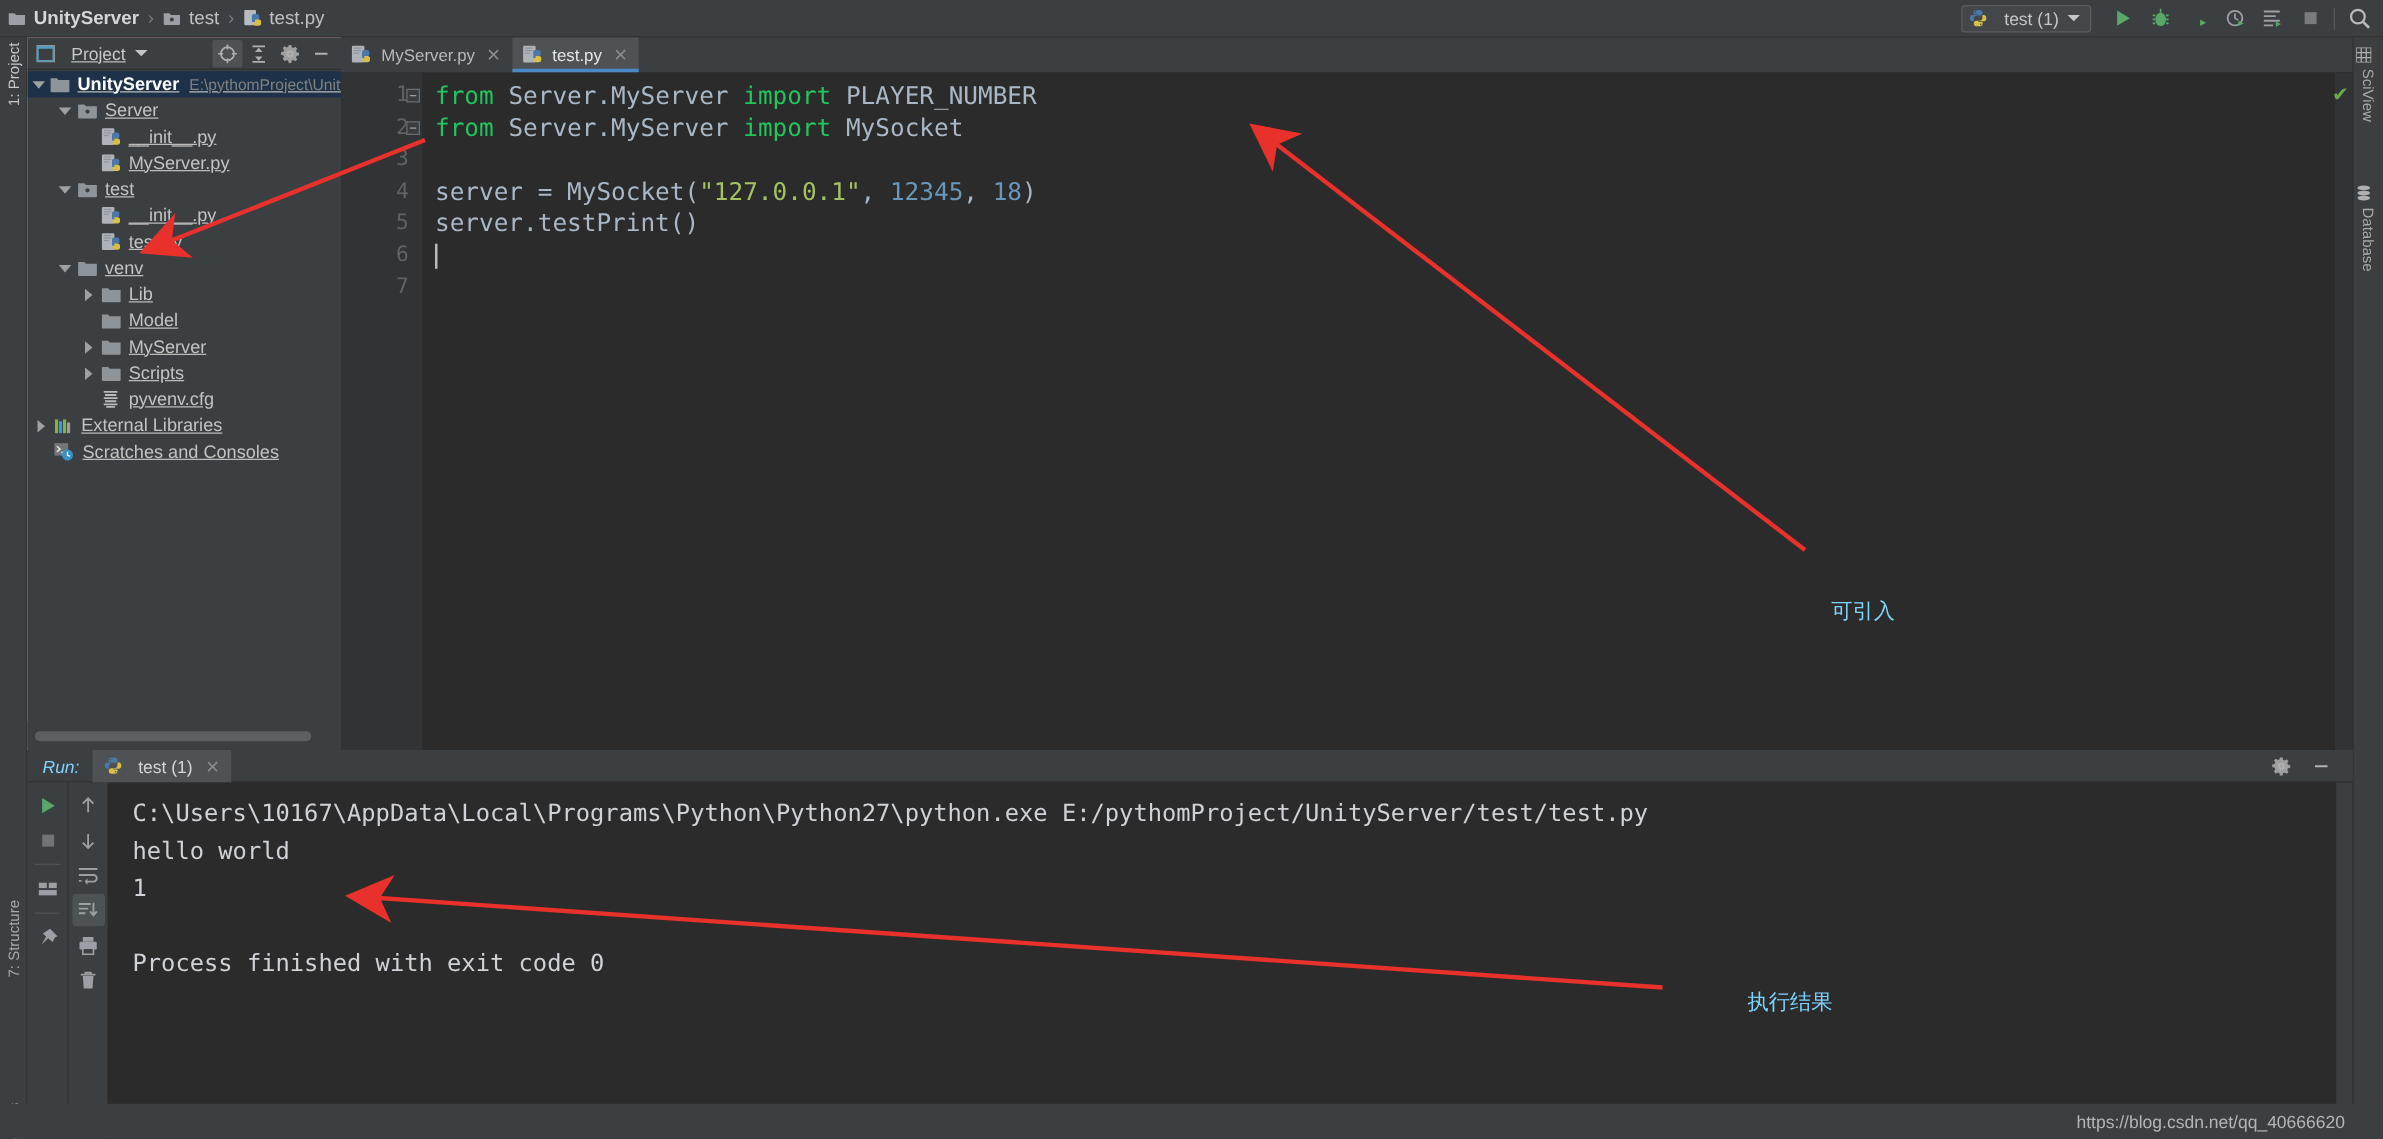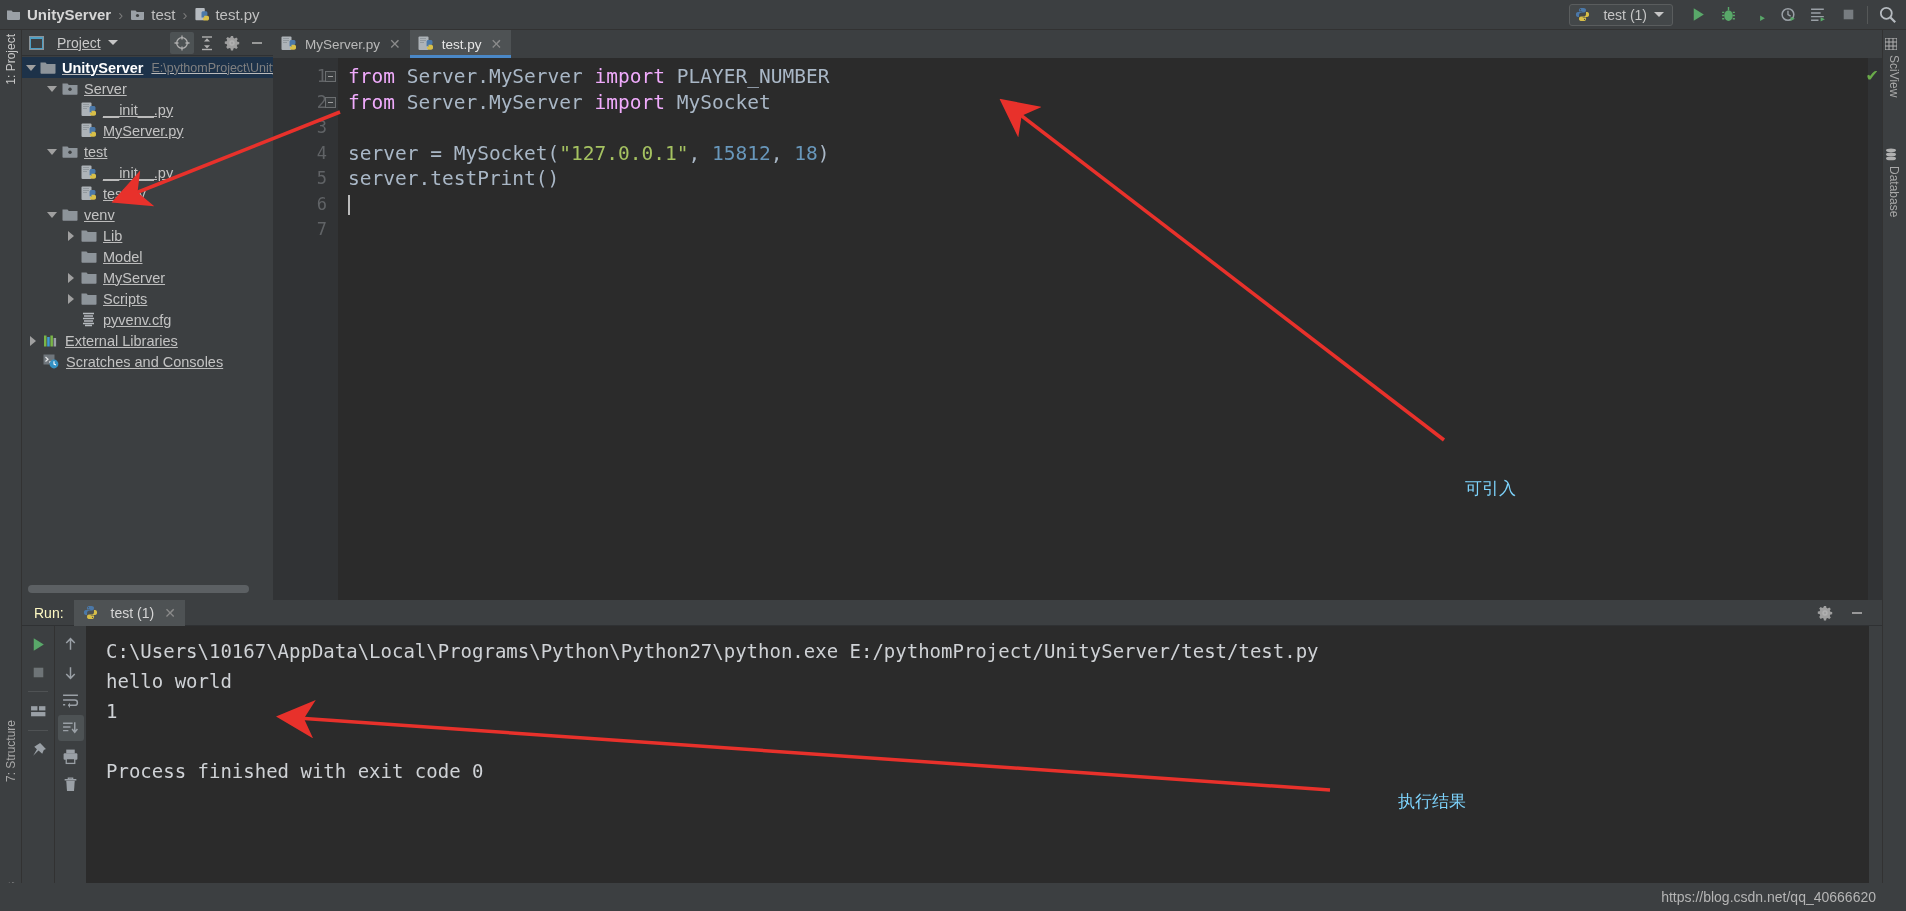--- a/index.html
+++ b/index.html
@@ -114,31 +114,31 @@
     padding-top:6px; text-align:right; position:relative;
   }
   .gutter .ln { height:25.5px; line-height:25.5px; padding-right:11px; }
   .fold { position:absolute; right:2px; width:11px; height:11px; border:1px solid #6b6e70; background:#3a3d3f; }
   .fold::before { content:""; position:absolute; left:2px; top:4px; width:5px; height:1px; background:#a0a0a0; }
   .codearea {
     flex:1; position:relative; padding-top:6px; padding-left:10px;
     font-family:"DejaVu Sans Mono", monospace; font-size:19.5px;
   }
   .cl { height:25.5px; line-height:25.5px; white-space:pre; color:#a9b7c6; }
-  .kw { color:#f0abfc; }
+  .kw { color:#22c55e; }
   .str { color:#a5c261; }
   .num { color:#6897bb; }
   .cursor { display:inline-block; width:1.5px; height:20px; background:#bbbbbb; vertical-align:-4px; }
   .rightmark { position:absolute; right:0; top:0; width:14px; height:542px; background:#313335; }
   .okcheck { position:absolute; right:-17px; top:-23px; color:#6aab4a; font-size:16px; }
 
   
   .runpanel { position:absolute; left:22px; top:600px; width:1860px; height:311px; background:#3c3f41; }
   .runhdr { height:26px; display:flex; align-items:center; border-bottom:1px solid #2f3133; }
-  .runlabel { font-size:14px; color:#fef9c3; padding:0 10px 0 12px; }
+  .runlabel { font-size:14px; color:#7dd3fc; padding:0 10px 0 12px;font-style:italic; }
   .runtab {
     display:flex; align-items:center; gap:7px; height:26px; padding:0 9px;
     background:#4e5254; font-size:14px; color:#d6d6d6;
   }
   .runhdr-right { margin-left:auto; display:flex; align-items:center; gap:6px; padding-right:12px; }
 
   .runbody { display:flex; height:285px; }
   .runtools { width:32px; background:#3c3f41; display:flex; flex-direction:column; align-items:center; padding-top:5px; gap:2px; }
   .runtools2 { width:32px; background:#3c3f41; display:flex; flex-direction:column; align-items:center; padding-top:5px; gap:2px; border-left:1px solid #323232;}
   .rbtn { width:26px; height:26px; display:flex; align-items:center; justify-content:center; }
@@ -516,21 +516,21 @@
           <div class="ln">3</div>
           <div class="ln">4</div>
           <div class="ln">5</div>
           <div class="ln">6</div>
           <div class="ln">7</div>
         </div>
       <div class="codearea" id="codearea">
           <div class="cl"><span class="kw">from</span><span> Server.MyServer </span><span class="kw">import</span><span> PLAYER_NUMBER</span></div>
           <div class="cl"><span class="kw">from</span><span> Server.MyServer </span><span class="kw">import</span><span> MySocket</span></div>
           <div class="cl">&nbsp;</div>
-          <div class="cl"><span>server = MySocket(</span><span class="str">"127.0.0.1"</span><span>, </span><span class="num">15812</span><span>, </span><span class="num">18</span><span>)</span></div>
+          <div class="cl"><span>server = MySocket(</span><span class="str">"127.0.0.1"</span><span>, </span><span class="num">12345</span><span>, </span><span class="num">18</span><span>)</span></div>
           <div class="cl"><span>server.testPrint()</span></div>
           <div class="cl"><span class="cursor"></span></div>
         </div>
       <div class="rightmark">
         <span class="okcheck" style="position:absolute;right:3px;top:8px;">✔</span>
       </div>
     </div>
   </div>
 
   <div class="runpanel">

